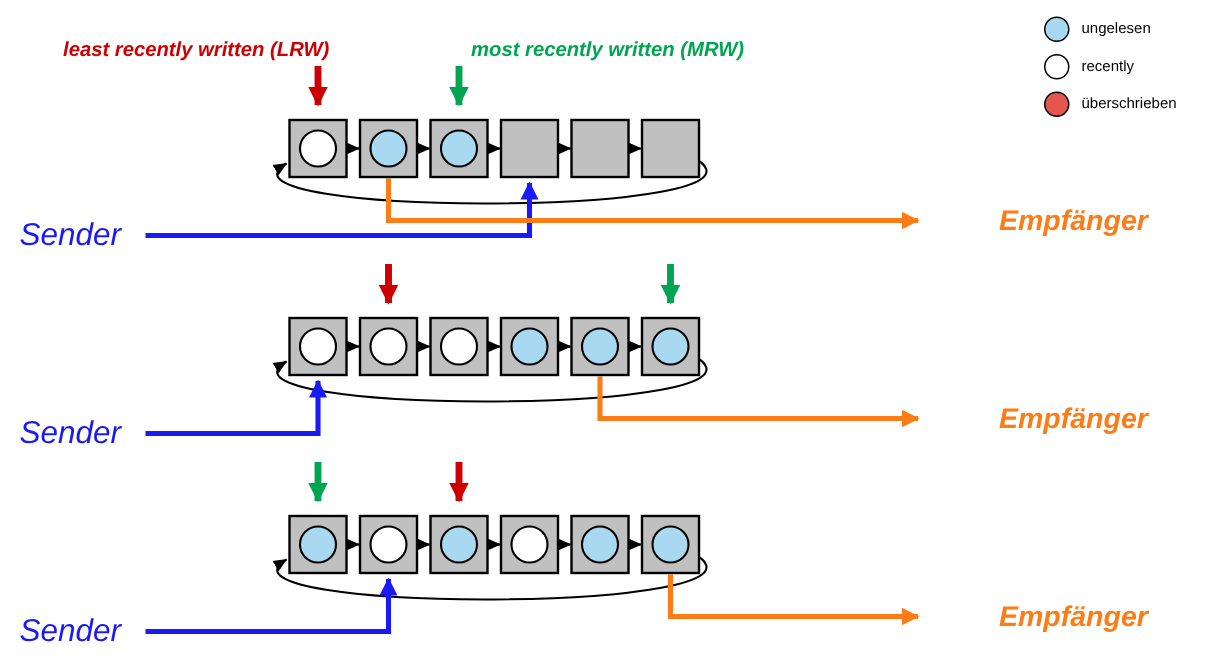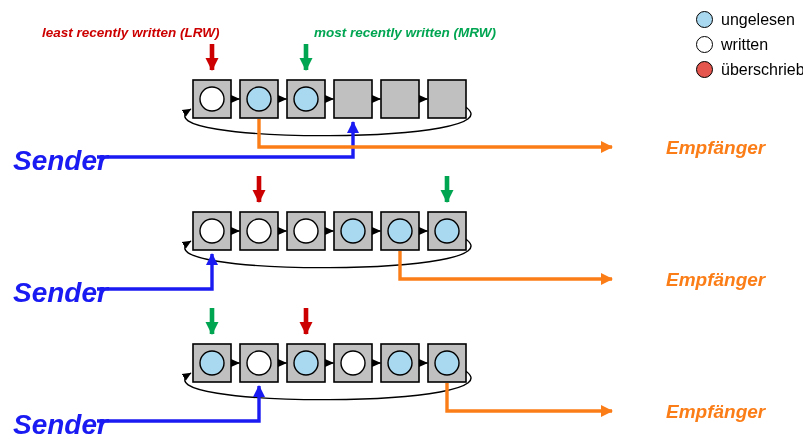--- a/index.html
+++ b/index.html
@@ -20,22 +20,22 @@
     font-size: 13.5px;
     white-space: nowrap;
   }
   .lrw { left: 42px; top: 25px; color: #cc0000; }
   .mrw { left: 314px; top: 25px; color: #00a552; }
 
   .sender-label {
     position: absolute;
     left: 13px;
     font-style: italic;
-    font-weight: bold;
-    font-size: 28px;
+    font-weight: normal;
+    font-size: 21px;
     color: #1a1af2;
     white-space: nowrap;
   }
   .empf-label {
     position: absolute;
     left: 621px;
     font-style: italic;
     font-weight: bold;
     font-size: 19px;
     color: #fb7d17;
@@ -56,21 +56,21 @@
   .legend-item .swatch {
     width: 15px;
     height: 15px;
     border-radius: 50%;
     border: 1.5px solid #000;
     margin-right: 8px;
     flex: 0 0 auto;
     background: #fff;
   }
   .legend-item .lbl {
-    font-size: 16px;
+    font-size: 10px;
     color: #000;
     white-space: nowrap;
   }
 </style>
 </head>
 <body>
 
 <div class="stage">
 
   <svg id="diagram-svg" width="803" height="445" viewBox="0 0 803 445">
@@ -167,21 +167,21 @@
   <div class="empf-label" style="top: 269px; color: rgb(251, 125, 23);">Empfänger</div>
   <div class="empf-label" style="top: 401px; color: rgb(251, 125, 23);">Empfänger</div>
 
   <div class="legend">
     <div class="legend-item">
       <span class="swatch" style="background: rgb(169, 217, 241);"></span>
       <span class="lbl">ungelesen</span>
     </div>
     <div class="legend-item">
       <span class="swatch" style="background: rgb(255, 255, 255);"></span>
-      <span class="lbl">written</span>
+      <span class="lbl">recently</span>
     </div>
     <div class="legend-item">
       <span class="swatch" style="background: rgb(228, 86, 78);"></span>
       <span class="lbl">überschrieben</span>
     </div>
   </div>
 
 </div>
 
 </body></html>

